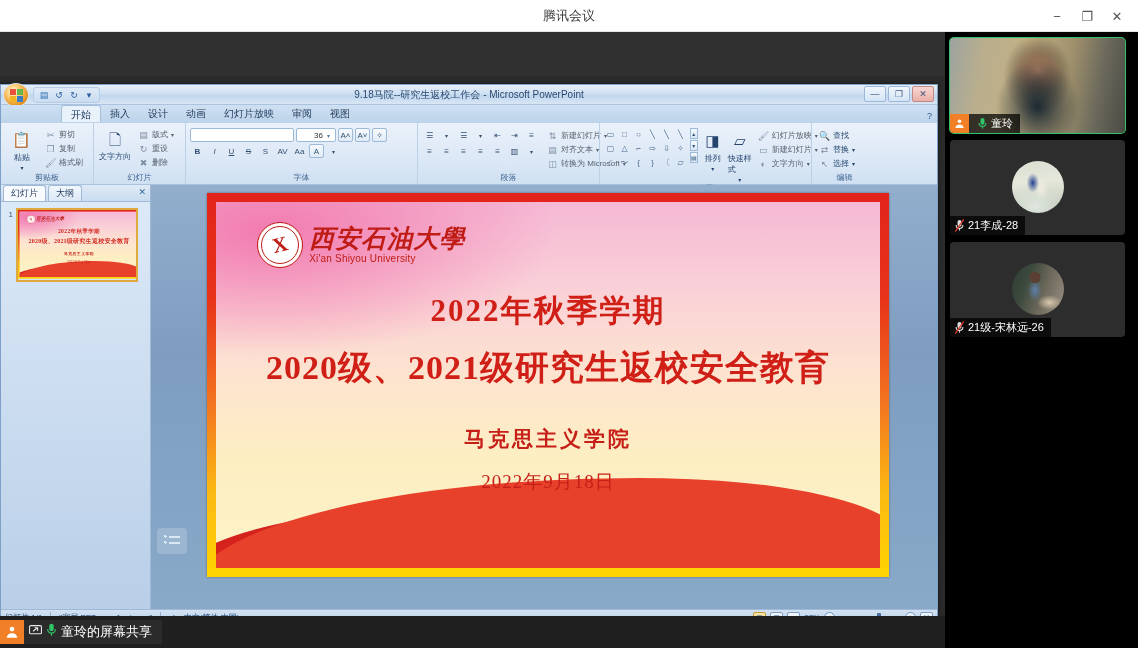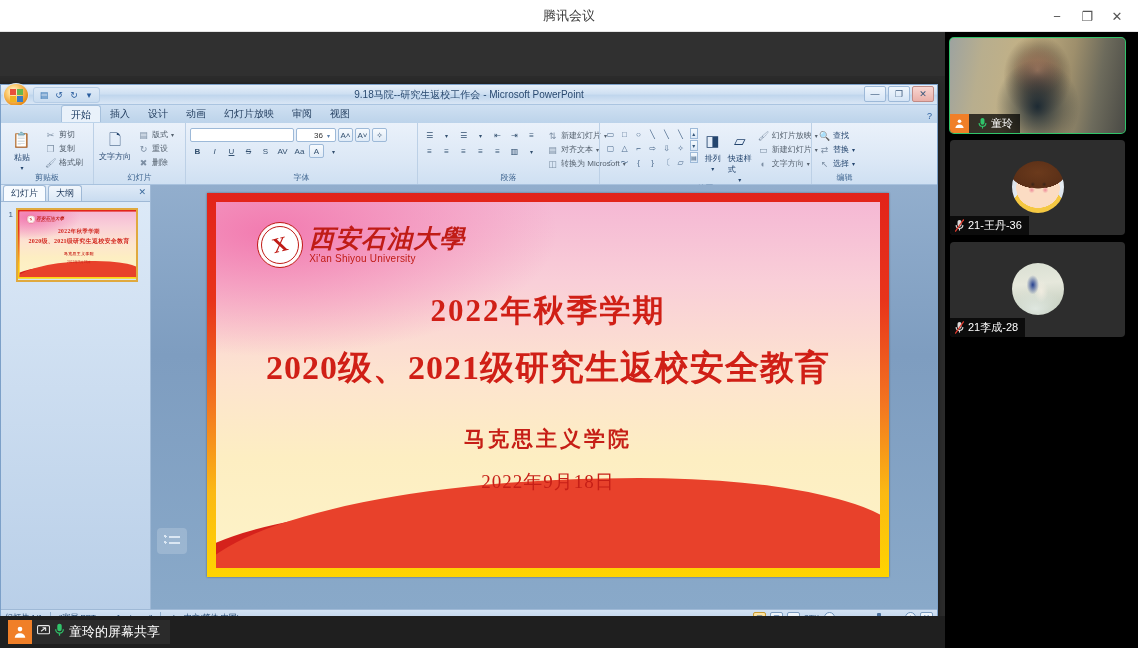--- a/index.html
+++ b/index.html
@@ -273,21 +273,21 @@
   .viewbtn.active { background:linear-gradient(#ffe6a8,#f6c760); border-color:#c79b33; }
   .zoomtrack { width:62px; height:2px; background:#7d9dc0; position:relative; }
   .zoomhandle { position:absolute; left:38px; top:-4px; width:4px; height:10px; background:#4a6f9b; border-radius:1px;}
   .zo { width:11px;height:11px;border-radius:50%;border:1px solid #6f93bb;
     background:linear-gradient(#f1f7fc,#d3e3f4); font-size:8px; color:#2a5d9e;
     display:flex;align-items:center;justify-content:center; line-height:1;}
 
   
   .sharebar {
     position:absolute; left:0; bottom:0; width:945px; height:32px; background:#1f1f1f;
-    display:flex; align-items:center;padding-left:8px;
+    display:flex; align-items:center;
   }
   .share-pill { display:flex; align-items:center; height:24px; }
   .share-person {
     width:24px;height:24px;background:#f07f28; display:flex;align-items:center;justify-content:center;
   }
   .share-person svg { width:14px;height:14px; }
   .share-body {
     background:#2b2b2b; height:24px; display:flex; align-items:center; gap:4px; padding:0 10px 0 5px;
   }
   .share-screen svg { width:13px;height:13px; }
@@ -724,57 +724,53 @@
               <rect x="4.5" y="1" width="7" height="12" rx="3.5"></rect>
               <path d="M2 10a6 6 0 0 0 12 0" fill="none" stroke="#30c46a" stroke-width="2"></path>
               <rect x="7" y="16" width="2" height="4"></rect>
             </svg>
         </span>
         <span class="pname">童玲</span>
       </div>
     </div>
 
 
-    <div class="ptile">
-      <div class="avatar" style="background:
-          radial-gradient(circle 4px at 38% 56%, #ee8d9a 0%, transparent 80%),
-          radial-gradient(circle 4px at 64% 56%, #ee8d9a 0%, transparent 80%),
-          radial-gradient(circle 3px at 40% 45%, #3a2418 0%, transparent 80%),
-          radial-gradient(circle 3px at 62% 45%, #3a2418 0%, transparent 80%),
-          radial-gradient(ellipse 58% 34% at 50% 22%, #6b3a1c 0%, #5a2f17 90%, transparent 92%),
-          radial-gradient(ellipse 46% 42% at 50% 52%, #fbdcc3 0%, #fbdcc3 90%, transparent 92%),
-          radial-gradient(ellipse 54% 40% at 50% 88%, #f5c842 0%, #f5c842 92%, transparent 94%),
-          linear-gradient(160deg,#cfd8e2 0%,#e6edf3 60%,#c7d2de 100%);"></div>
-      <div class="namebar">
-        <span class="micwrap">
-          <svg viewBox="0 0 16 22">
-              <rect x="4.5" y="1" width="7" height="12" rx="3.5" fill="#dcdcdc"></rect>
-              <path d="M2 10a6 6 0 0 0 12 0" fill="none" stroke="#dcdcdc" stroke-width="2"></path>
-              <rect x="7" y="16" width="2" height="4" fill="#dcdcdc"></rect>
-              <path d="M1 21L15 1" stroke="#e33b2e" stroke-width="2.2" stroke-linecap="round"></path>
-            </svg>
-        </span>
-        <span class="pname">21-王丹-36</span>
-      </div>
-    </div>
 
     <div class="ptile">
       <div class="avatar" style="background:
           radial-gradient(ellipse 14% 22% at 40% 42%, #25408f 0%, transparent 85%),
           radial-gradient(ellipse 16% 26% at 56% 54%, #f0ece0 0%, transparent 85%),
           radial-gradient(ellipse 70% 45% at 45% 88%, #dfe7e0 0%, transparent 80%),
           linear-gradient(175deg,#d9dfd2 0%,#e6e8dc 40%,#cfd6c8 70%,#b9c4b4 100%);"></div>
       <div class="namebar">
         <span class="micwrap">
           <svg viewBox="0 0 16 22">
               <rect x="4.5" y="1" width="7" height="12" rx="3.5" fill="#dcdcdc"></rect>
               <path d="M2 10a6 6 0 0 0 12 0" fill="none" stroke="#dcdcdc" stroke-width="2"></path>
               <rect x="7" y="16" width="2" height="4" fill="#dcdcdc"></rect>
               <path d="M1 21L15 1" stroke="#e33b2e" stroke-width="2.2" stroke-linecap="round"></path>
             </svg>
         </span>
         <span class="pname">21李成-28</span>
       </div>
     </div>
 
+    <div class="ptile">
+      <div class="avatar" style="background:
+          radial-gradient(circle 7px at 44% 28%, #5a4034 0%, #5a4034 80%, transparent 82%),
+          radial-gradient(ellipse 16% 26% at 44% 52%, #5b7fa8 0%, transparent 85%),
+          radial-gradient(ellipse 30% 18% at 72% 76%, #d9c9ae 0%, transparent 80%),
+          linear-gradient(110deg,#2e3b33 0%,#3c4a3e 30%,#6f6a5c 62%,#9a9184 100%);"></div>
+      <div class="namebar">
+        <span class="micwrap">
+          <svg viewBox="0 0 16 22">
+              <rect x="4.5" y="1" width="7" height="12" rx="3.5" fill="#dcdcdc"></rect>
+              <path d="M2 10a6 6 0 0 0 12 0" fill="none" stroke="#dcdcdc" stroke-width="2"></path>
+              <rect x="7" y="16" width="2" height="4" fill="#dcdcdc"></rect>
+              <path d="M1 21L15 1" stroke="#e33b2e" stroke-width="2.2" stroke-linecap="round"></path>
+            </svg>
+        </span>
+        <span class="pname">21级-宋林远-26</span>
+      </div>
+    </div>
 
   </div>
 </div>
 
 </body></html>

